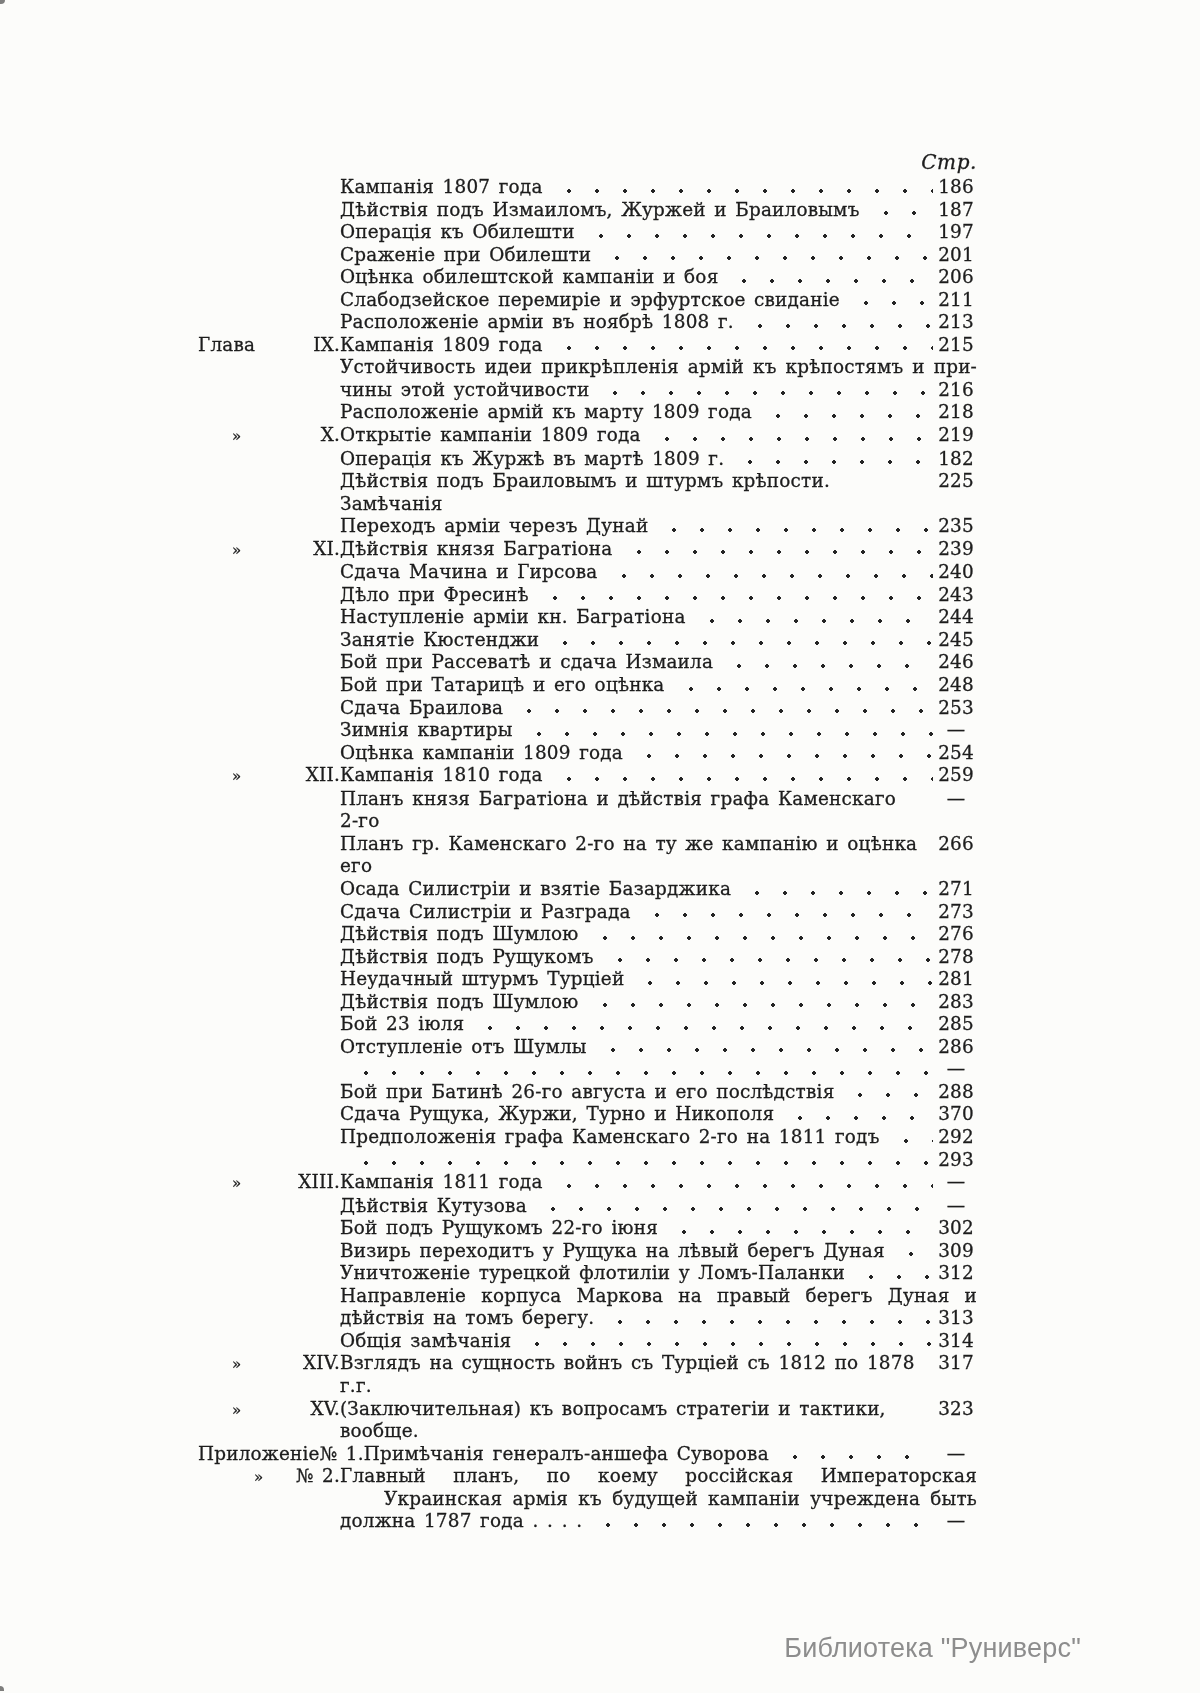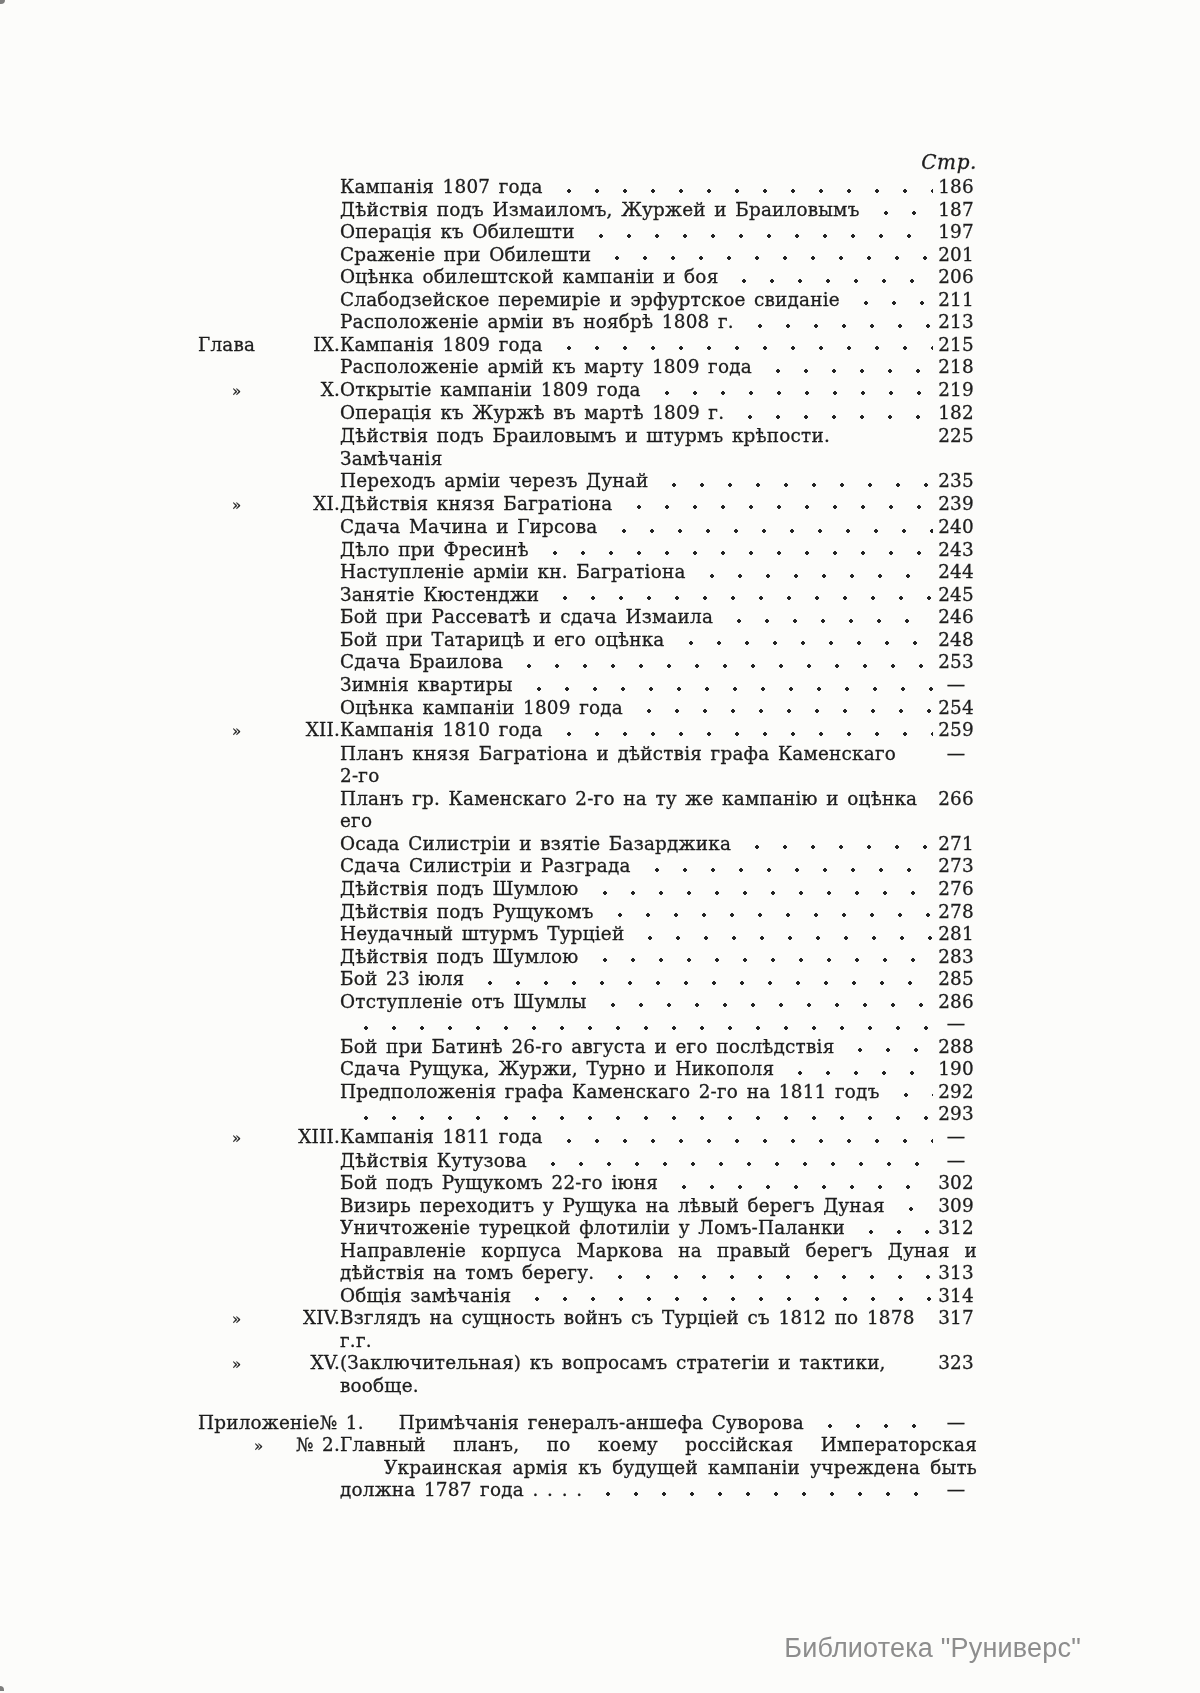--- a/index.html
+++ b/index.html
@@ -12,21 +12,21 @@
     overflow:hidden;
     -webkit-text-stroke:0.3px currentColor;
   }
   .toc{position:absolute;left:198px;top:151px;width:779px;}
   .hdr{
     text-align:right;font-style:italic;
     font-size:20px;line-height:23px;letter-spacing:0.6px;
     margin-bottom:2px;
   }
   .row{display:flex;align-items:baseline;font-size:18.4px;line-height:22.55px;letter-spacing:0.2px;word-spacing:2.5px;}
-  .row.brk{margin-top:14px;gap:35px;}
+  .row.brk{}
   .pre{flex:0 0 142px;display:flex;justify-content:space-between;align-items:baseline;}
   .gut{white-space:nowrap;}
   .gut.ditto{padding-left:34px;font-size:15px;}
   .gut.ditto.deep{padding-left:56px;}
   .num{text-align:right;white-space:nowrap;}
   .body{flex:1;min-width:0;}
   .line.just{text-align:justify;text-align-last:justify;}
   .line.cont{padding-left:44px;}
   .lastline{display:flex;align-items:baseline;}
   .t{white-space:pre-wrap;}
@@ -161,20 +161,34 @@
               <span class="pg">215</span>
             </div>
           </span>
         </div>
         <div class="row">
           <span class="pre">
             <span class="gut"></span>
             <span class="num"></span>
           </span>
           <span class="body">
+            <div class="line just">Устойчивость идеи прикрѣпленія армій къ крѣпостямъ и при-</div>
+            <div class="lastline cont">
+              <span class="t">чины этой устойчивости</span>
+              <span class="leader"></span>
+              <span class="pg">216</span>
+            </div>
+          </span>
+        </div>
+        <div class="row">
+          <span class="pre">
+            <span class="gut"></span>
+            <span class="num"></span>
+          </span>
+          <span class="body">
             <div class="lastline">
               <span class="t">Расположеніе армій къ марту 1809 года</span>
               <span class="leader"></span>
               <span class="pg">218</span>
             </div>
           </span>
         </div>
         <div class="row">
           <span class="pre">
             <span class="gut ditto">»</span>
@@ -527,21 +541,21 @@
         </div>
         <div class="row">
           <span class="pre">
             <span class="gut"></span>
             <span class="num"></span>
           </span>
           <span class="body">
             <div class="lastline">
               <span class="t">Сдача Рущука, Журжи, Турно и Никополя</span>
               <span class="leader"></span>
-              <span class="pg">190</span>
+              <span class="pg">370</span>
             </div>
           </span>
         </div>
         <div class="row">
           <span class="pre">
             <span class="gut"></span>
             <span class="num"></span>
           </span>
           <span class="body">
             <div class="lastline">

